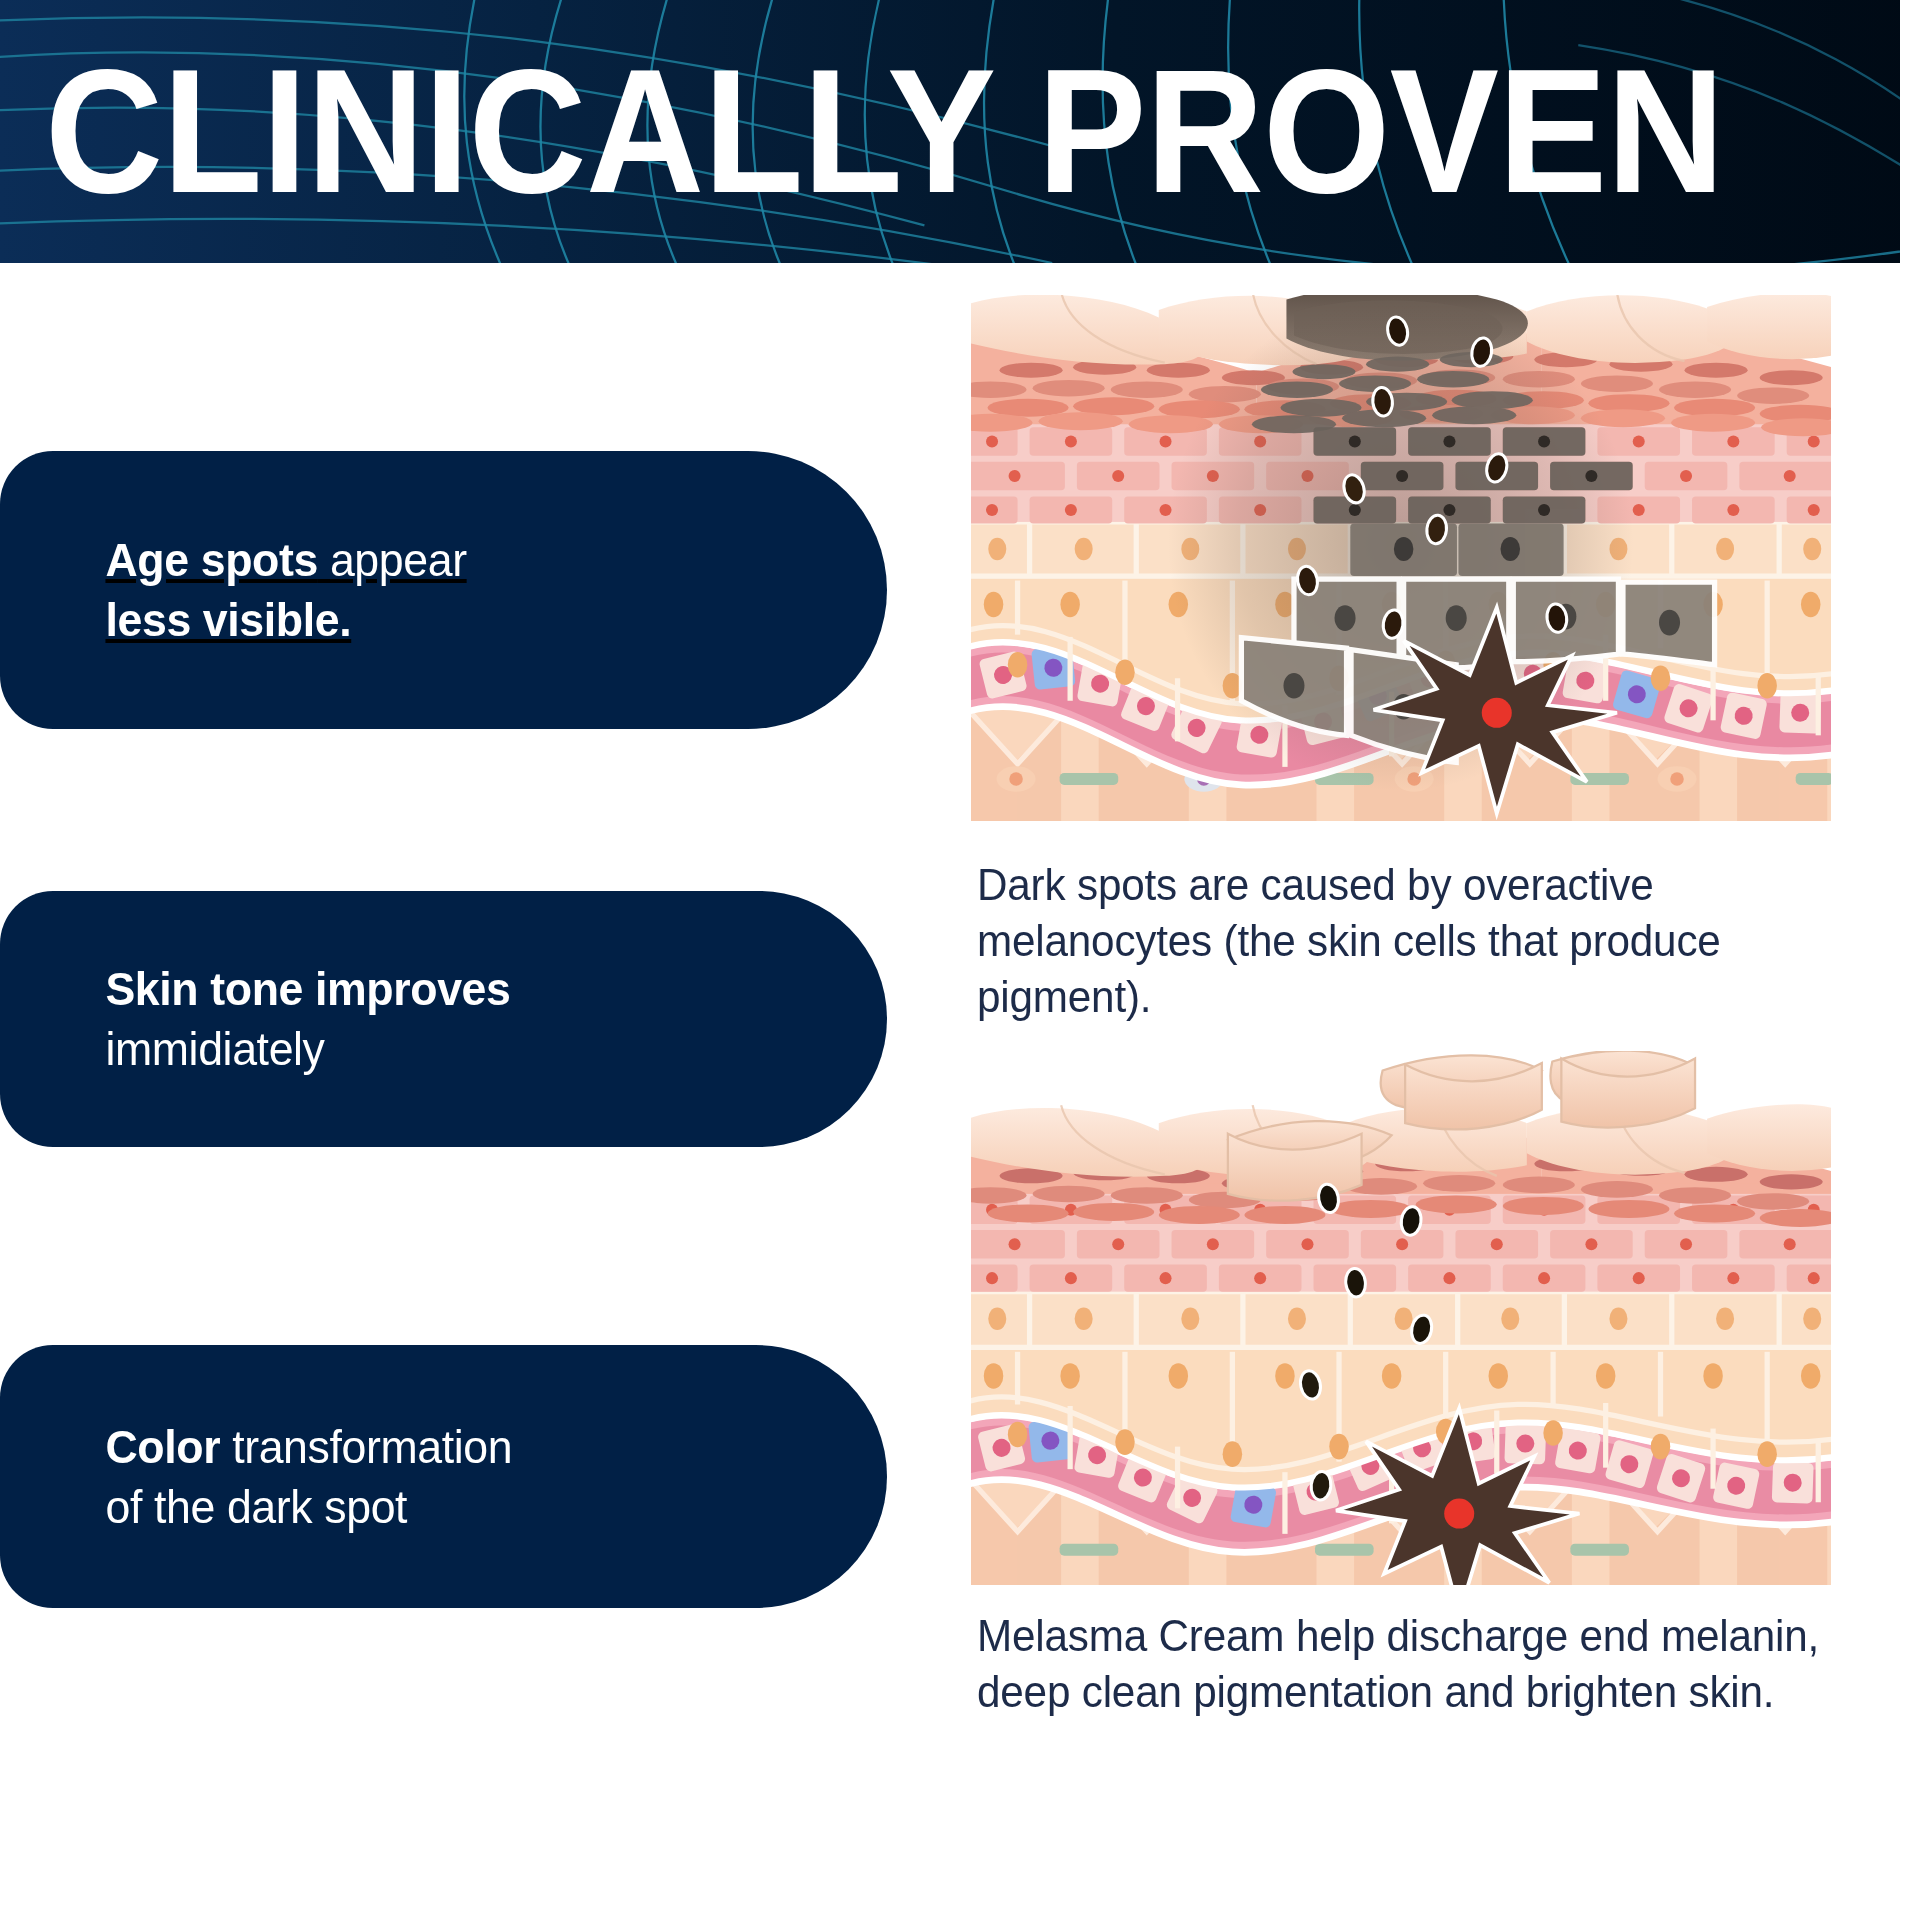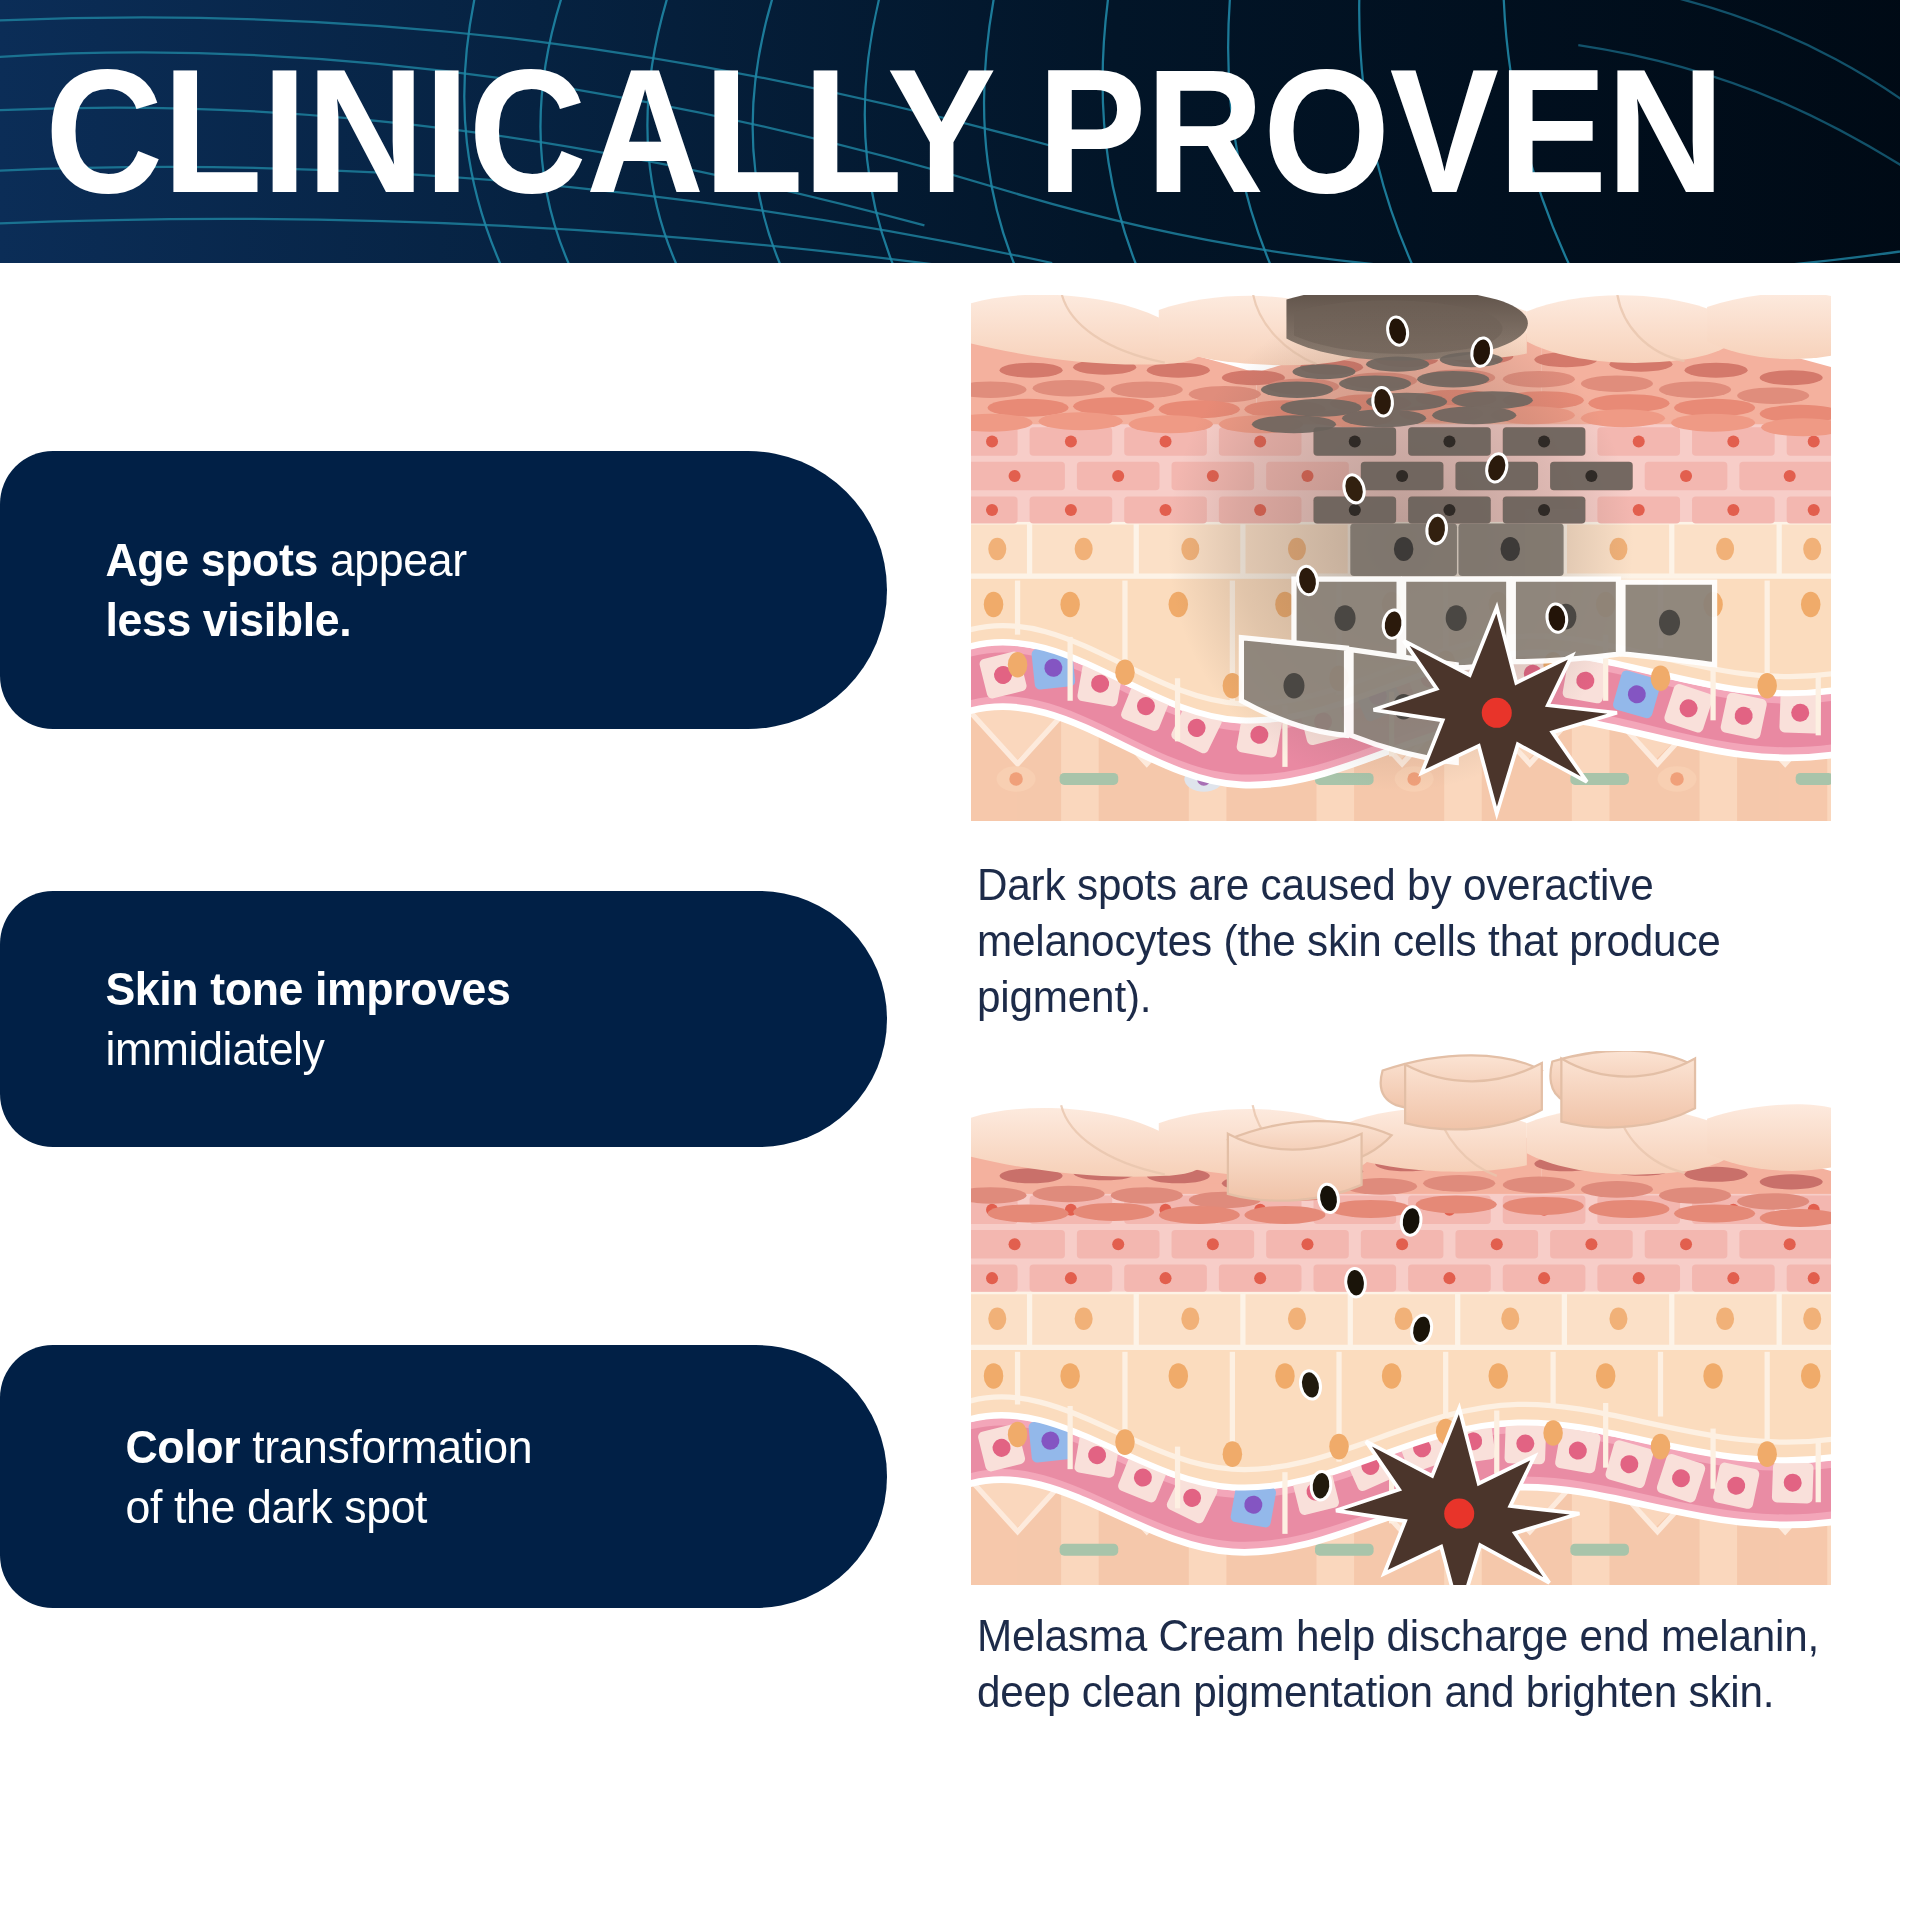--- a/index.html
+++ b/index.html
@@ -49,23 +49,23 @@
     line-height: 60px;
     font-weight: 400;
     letter-spacing: -0.4px;
     padding-left: 111px;
     padding-right: 30px;
     transform: scaleX(0.95);
     transform-origin: left center;
   }
   .pill-text b { font-weight: 700; }
 
-  #pill-1 { top: 451px;  width: 887px; height: 278px; border-radius: 53px 139px 139px 53px; }
+  #pill-1 { top: 451px;  width: 887px; height: 278px; border-radius: 53px 139px 139px 53px; text-decoration: underline; }
   #pill-2 { top: 891px; width: 887px; height: 256px; border-radius: 53px 128px 128px 53px; }
-  #pill-3 { top: 1345px; width: 887px; height: 263px; border-radius: 53px 132px 132px 53px; padding-left: 20px; }
+  #pill-3 { top: 1345px; width: 887px; height: 263px; border-radius: 53px 132px 132px 53px; }
 
   
   .illus {
     position: absolute;
     left: 971px;
     width: 860px;
     overflow: hidden;
     background: #ffffff;
   }
   #illus-1 { top: 295px;  height: 526px; }

